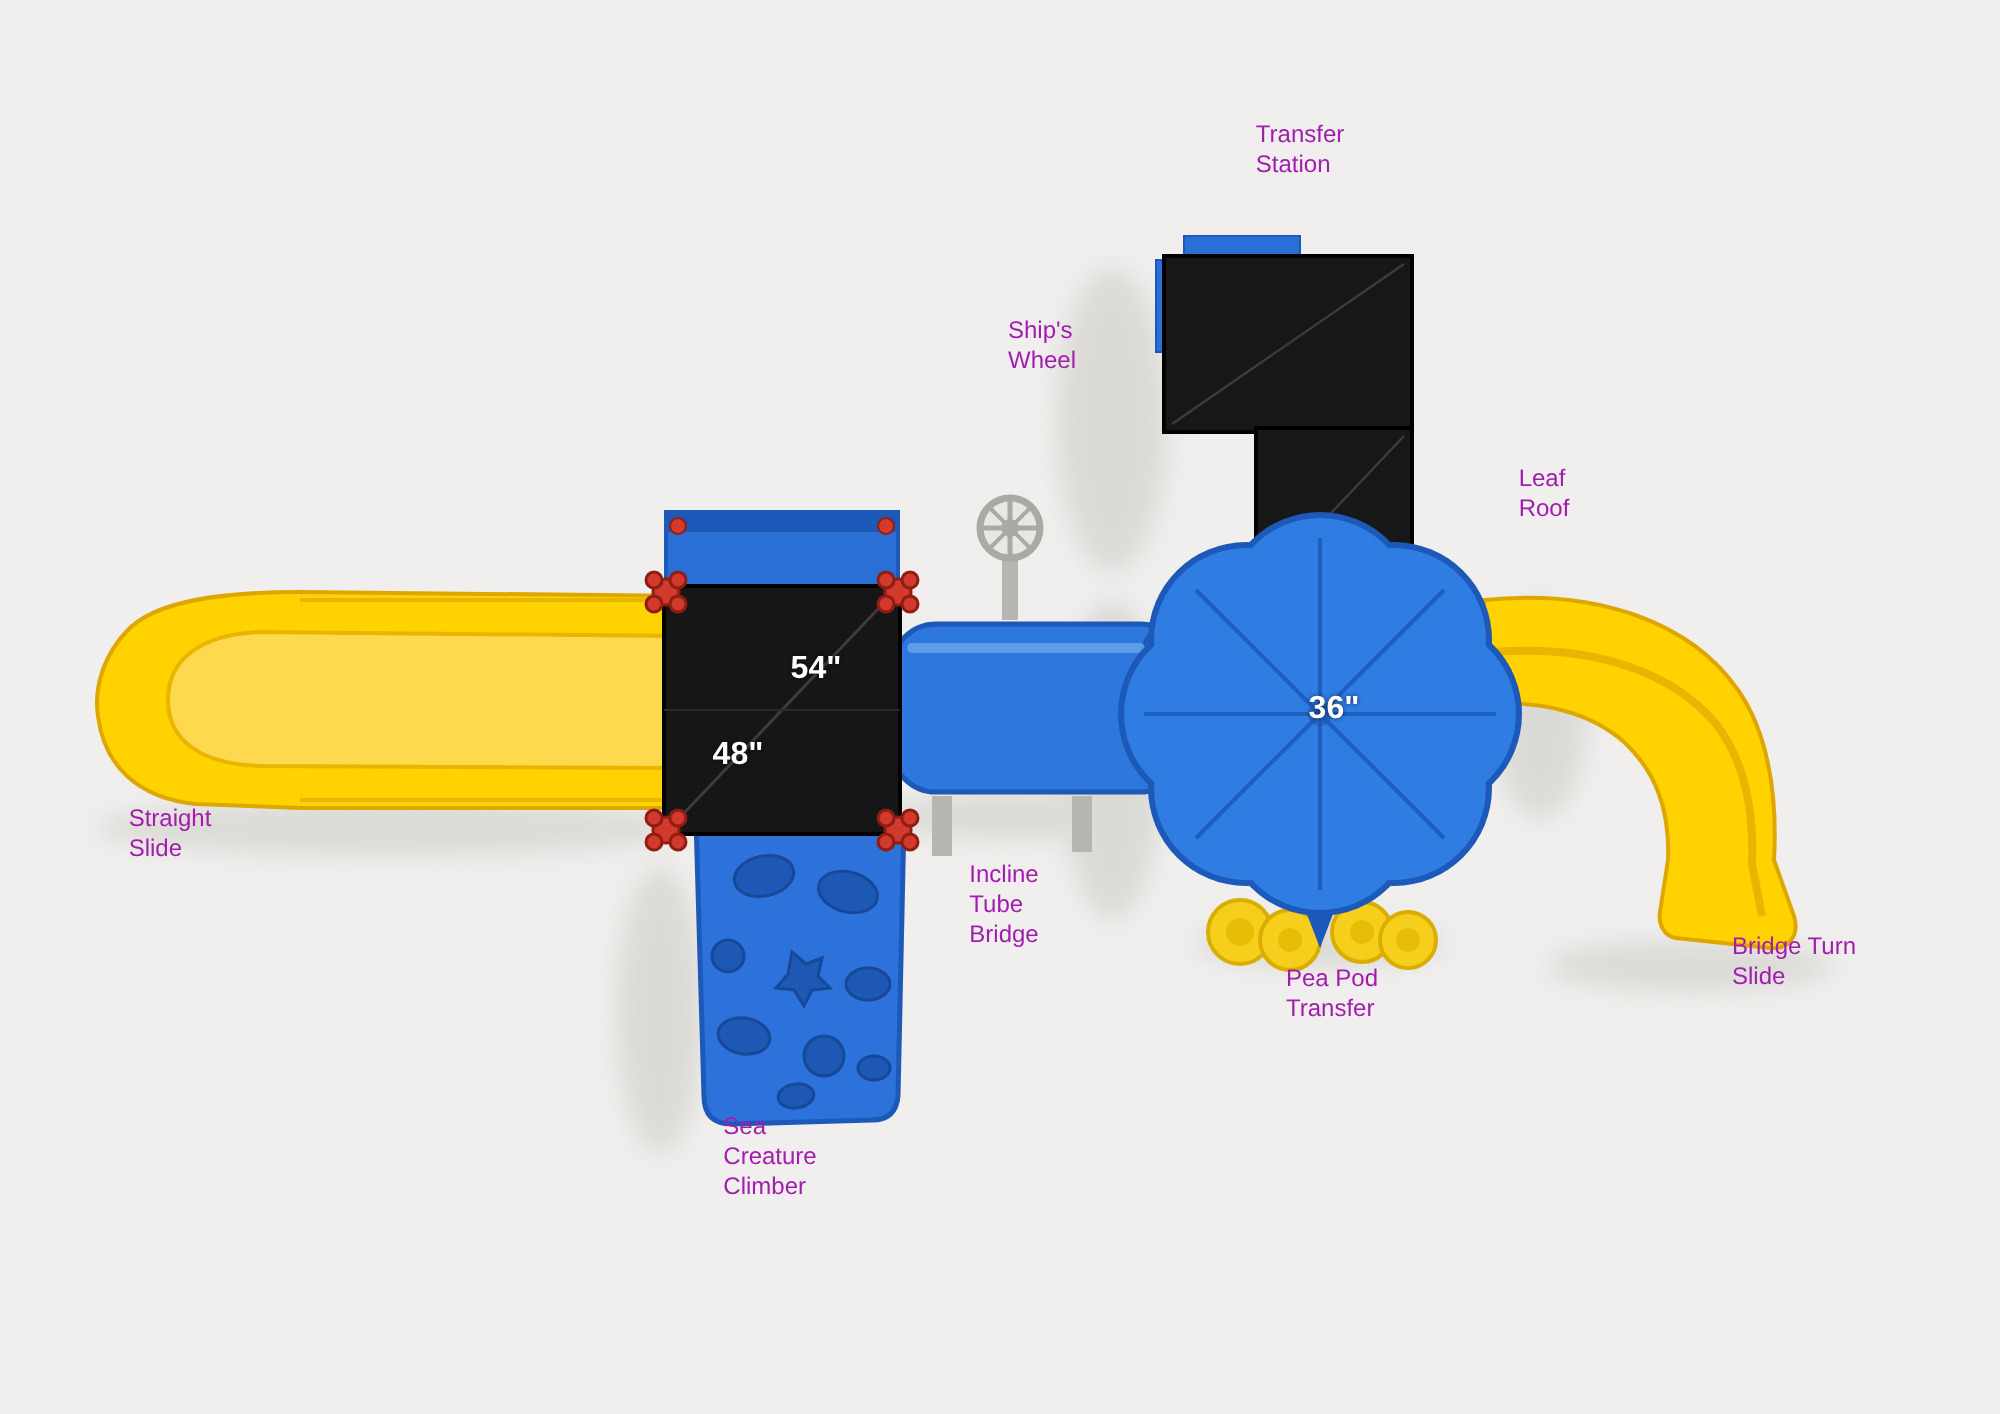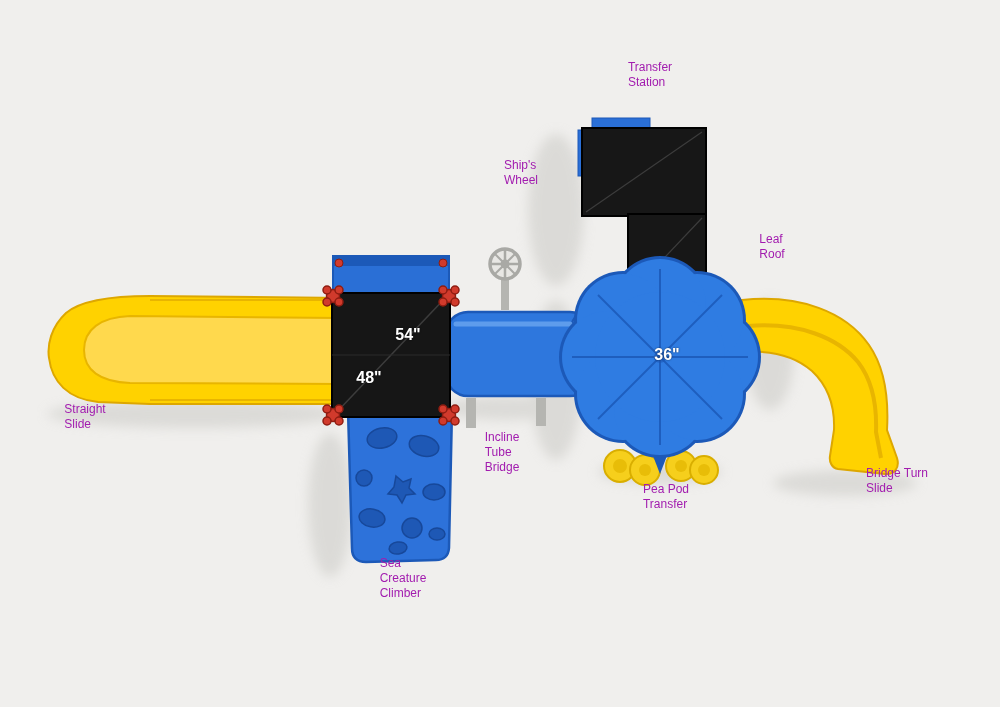--- a/index.html
+++ b/index.html
@@ -223,21 +223,21 @@
 Roof</div>
   <div class="label" style="left:85px;top:402px">Straight
 Slide</div>
   <div class="label" style="left:502px;top:430px">Incline
 Tube
 Bridge</div>
   <div class="label" style="left:666px;top:482px">Pea Pod
 Transfer</div>
   <div class="label" style="left:897px;top:466px">Bridge Turn
 Slide</div>
-  <div class="label" style="left:403px;top:556px">Sea
+  <div class="label" style="left:385px;top:556px">Sea
 Creature
 Climber</div>
 
   <div class="measure" style="left:408px;top:335px">54"</div>
   <div class="measure" style="left:369px;top:378px">48"</div>
   <div class="measure" style="left:667px;top:355px">36"</div>
 
 </div>
 
 </body></html>

